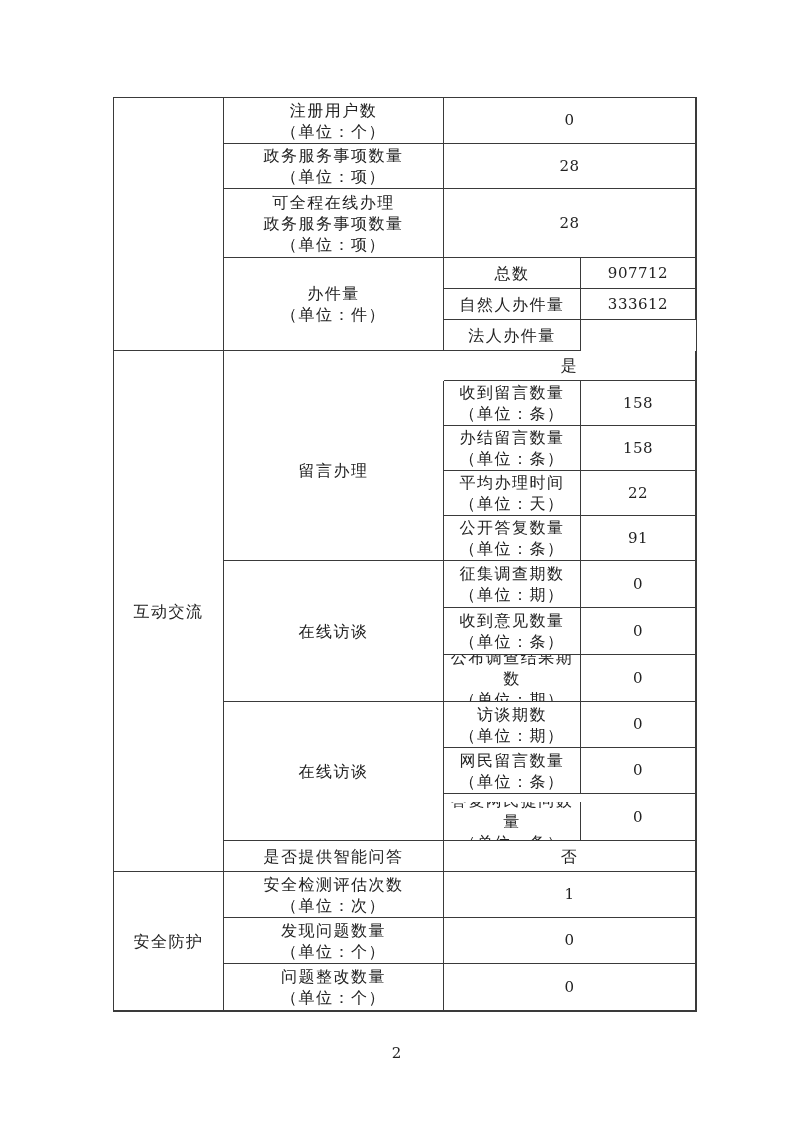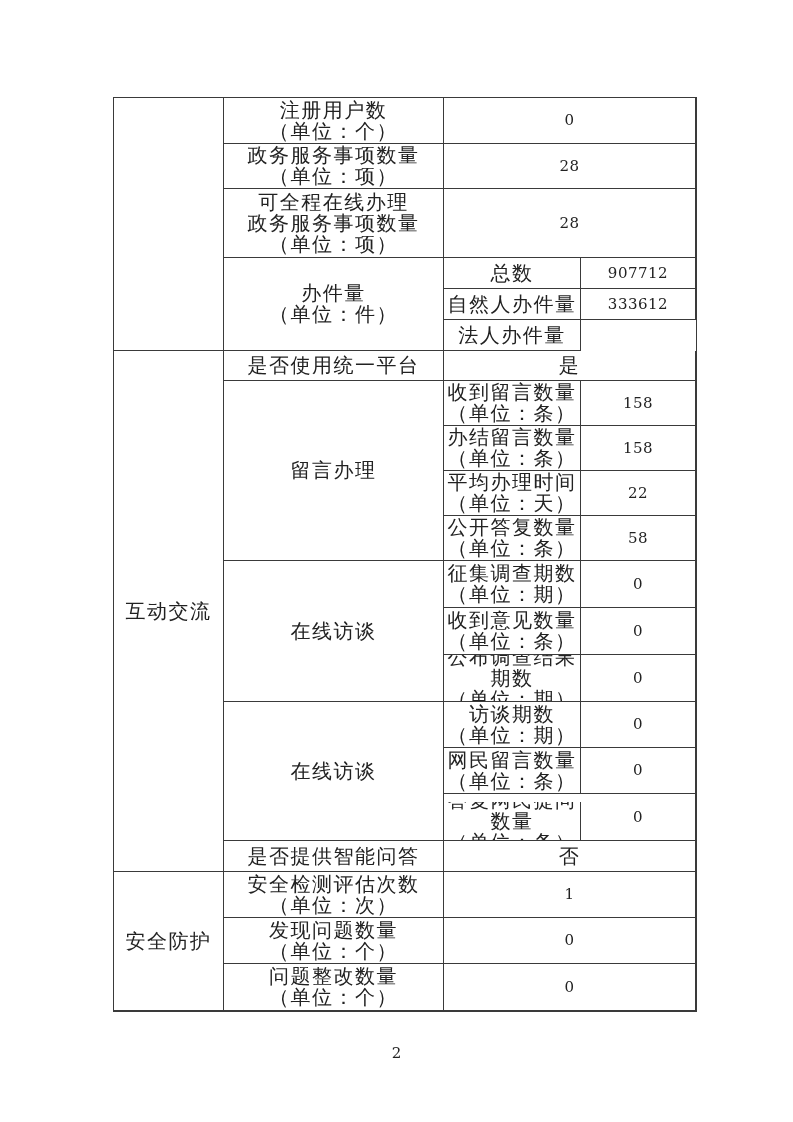--- a/index.html
+++ b/index.html
@@ -13,21 +13,21 @@
     grid-template-columns:110px 220px 137px 115px;
     grid-template-rows:46px 45px 69px 31px 31px 31px 30px 45px 45px 45px 45px 47px 47px 47px 46px 46px 47px 31px 46px 46px 47px;
     border:1px solid #3a3a3a;
     background:#fff;
   }
   .cell{
     border-right:1px solid #3a3a3a;
     border-bottom:1px solid #3a3a3a;
     display:flex;align-items:center;justify-content:center;
     text-align:center;
-    font-size:20px;line-height:21px;
+    font-size:16px;line-height:21px;
     white-space:pre-line;
     letter-spacing:1.5px;
     overflow:hidden;
   }
   .num{letter-spacing:0.5px;font-size:15px;}
   .page-number{
     position:absolute;left:0;right:0;top:1044px;
     text-align:center;font-size:15px;color:#222;
     font-family:"DejaVu Serif","Liberation Serif",serif;
   }
@@ -57,36 +57,35 @@
     <div class="cell num" style="grid-column:3 / span 2;grid-row:3;">28</div>
 
     <div class="cell" style="grid-column:2;grid-row:4 / span 3;">办件量
 （单位：件）</div>
     <div class="cell" style="grid-column:3;grid-row:4;">总数</div>
     <div class="cell num" style="grid-column:4;grid-row:4;">907712</div>
     <div class="cell" style="grid-column:3;grid-row:5;">自然人办件量</div>
     <div class="cell num" style="grid-column:4;grid-row:5;">333612</div>
     <div class="cell" style="grid-column:3;grid-row:6;">法人办件量</div>
 
-    <div class="cell" style="grid-column:2;grid-row:7;">是否使用统一平台</div>
     <div class="cell" style="grid-column:3 / span 2;grid-row:7;">是</div>
 
     <div class="cell" style="grid-column:2;grid-row:8 / span 4;">留言办理</div>
     <div class="cell" style="grid-column:3;grid-row:8;">收到留言数量
 （单位：条）</div>
     <div class="cell num" style="grid-column:4;grid-row:8;">158</div>
     <div class="cell" style="grid-column:3;grid-row:9;">办结留言数量
 （单位：条）</div>
     <div class="cell num" style="grid-column:4;grid-row:9;">158</div>
     <div class="cell" style="grid-column:3;grid-row:10;">平均办理时间
 （单位：天）</div>
     <div class="cell num" style="grid-column:4;grid-row:10;">22</div>
     <div class="cell" style="grid-column:3;grid-row:11;">公开答复数量
 （单位：条）</div>
-    <div class="cell num" style="grid-column:4;grid-row:11;">58</div>
+    <div class="cell num" style="grid-column:4;grid-row:11;">91</div>
 
     <div class="cell" style="grid-column:2;grid-row:12 / span 3;">在线访谈</div>
     <div class="cell" style="grid-column:3;grid-row:12;">征集调查期数
 （单位：期）</div>
     <div class="cell num" style="grid-column:4;grid-row:12;">0</div>
     <div class="cell" style="grid-column:3;grid-row:13;">收到意见数量
 （单位：条）</div>
     <div class="cell num" style="grid-column:4;grid-row:13;">0</div>
     <div class="cell" style="grid-column:3;grid-row:14;">公布调查结果期数
 （单位：期）</div>

